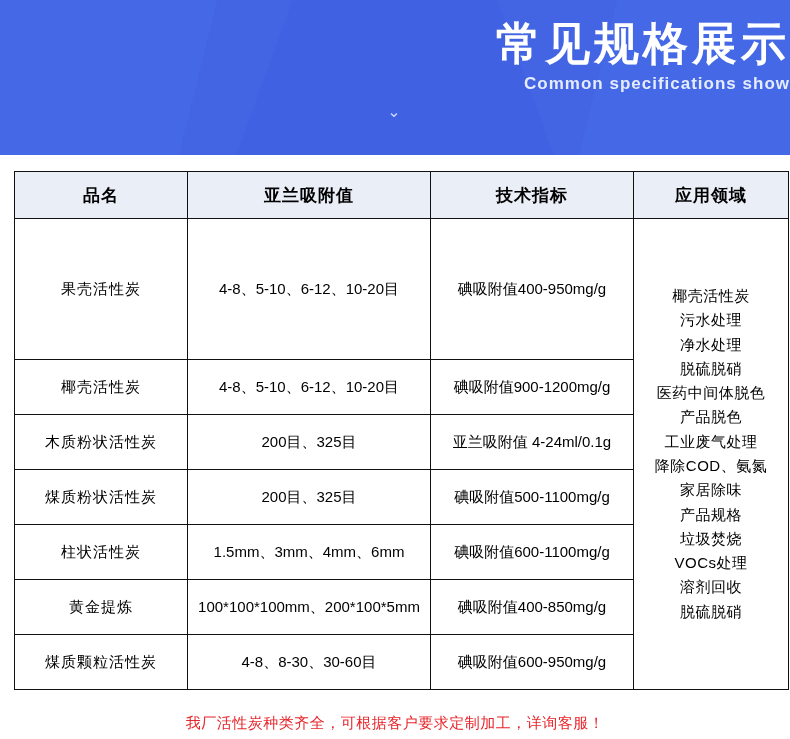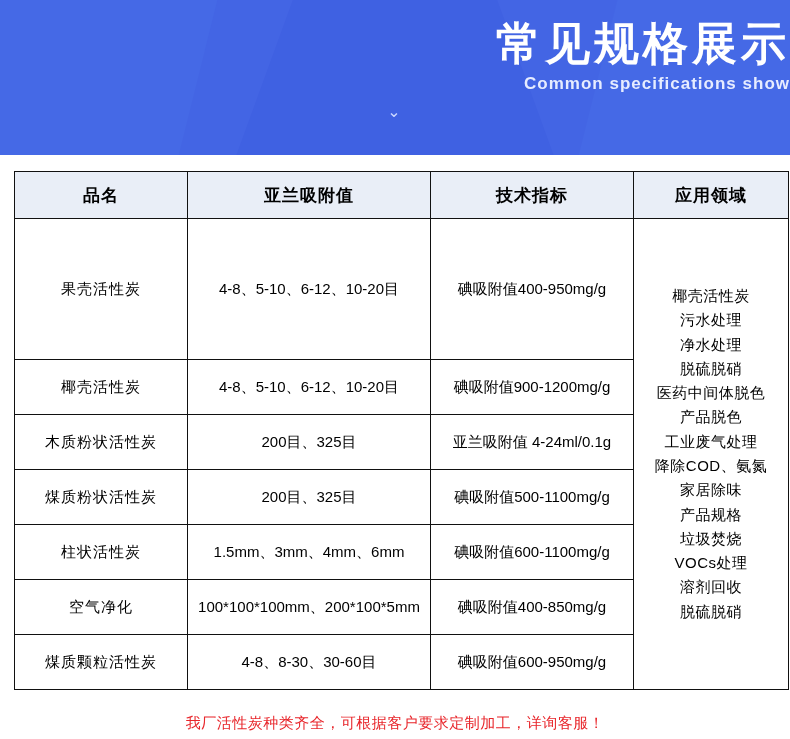--- a/index.html
+++ b/index.html
@@ -199,21 +199,21 @@
         <td class="name-cell">煤质粉状活性炭</td>
         <td class="spec-cell">200目、325目</td>
         <td class="tech-cell">碘吸附值500-1100mg/g</td>
       </tr>
       <tr class="row-std">
         <td class="name-cell">柱状活性炭</td>
         <td class="spec-cell">1.5mm、3mm、4mm、6mm</td>
         <td class="tech-cell">碘吸附值600-1100mg/g</td>
       </tr>
       <tr class="row-std">
-        <td class="name-cell">空气净化</td>
+        <td class="name-cell">黄金提炼</td>
         <td class="spec-cell">100*100*100mm、200*100*5mm</td>
         <td class="tech-cell">碘吸附值400-850mg/g</td>
       </tr>
       <tr class="row-std">
         <td class="name-cell">煤质颗粒活性炭</td>
         <td class="spec-cell">4-8、8-30、30-60目</td>
         <td class="tech-cell">碘吸附值600-950mg/g</td>
       </tr>
     </tbody>
   </table>

